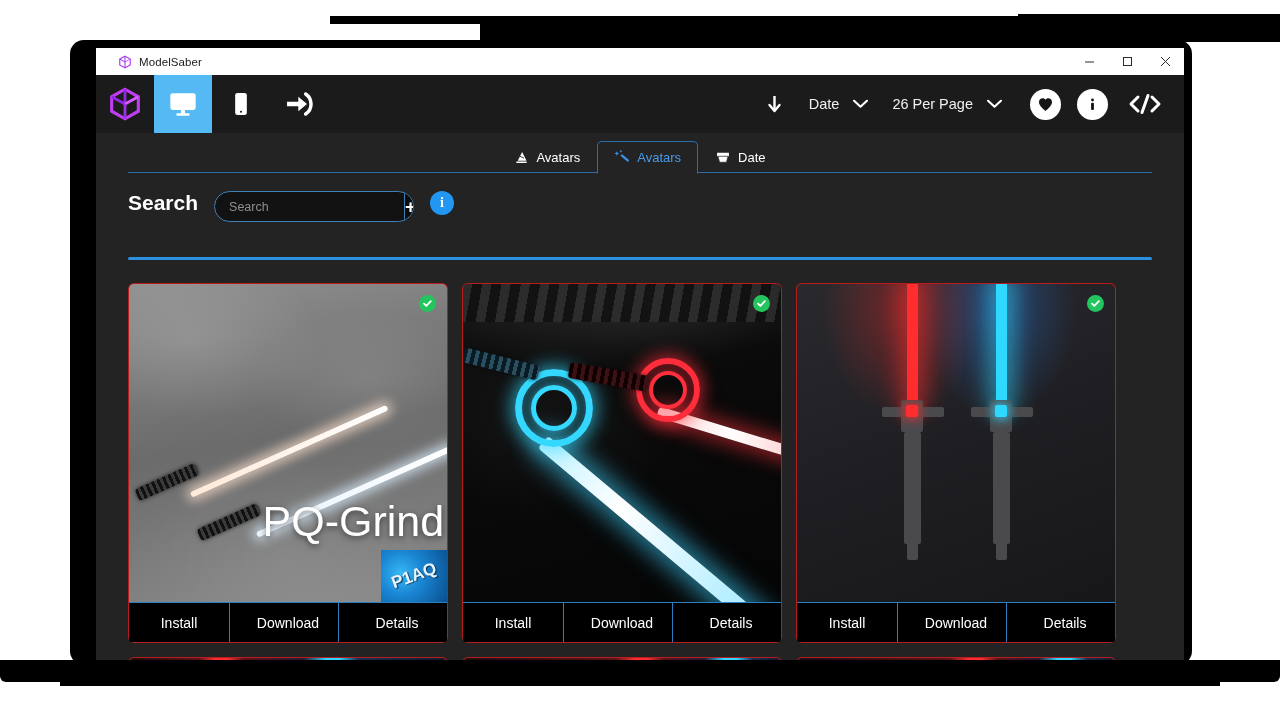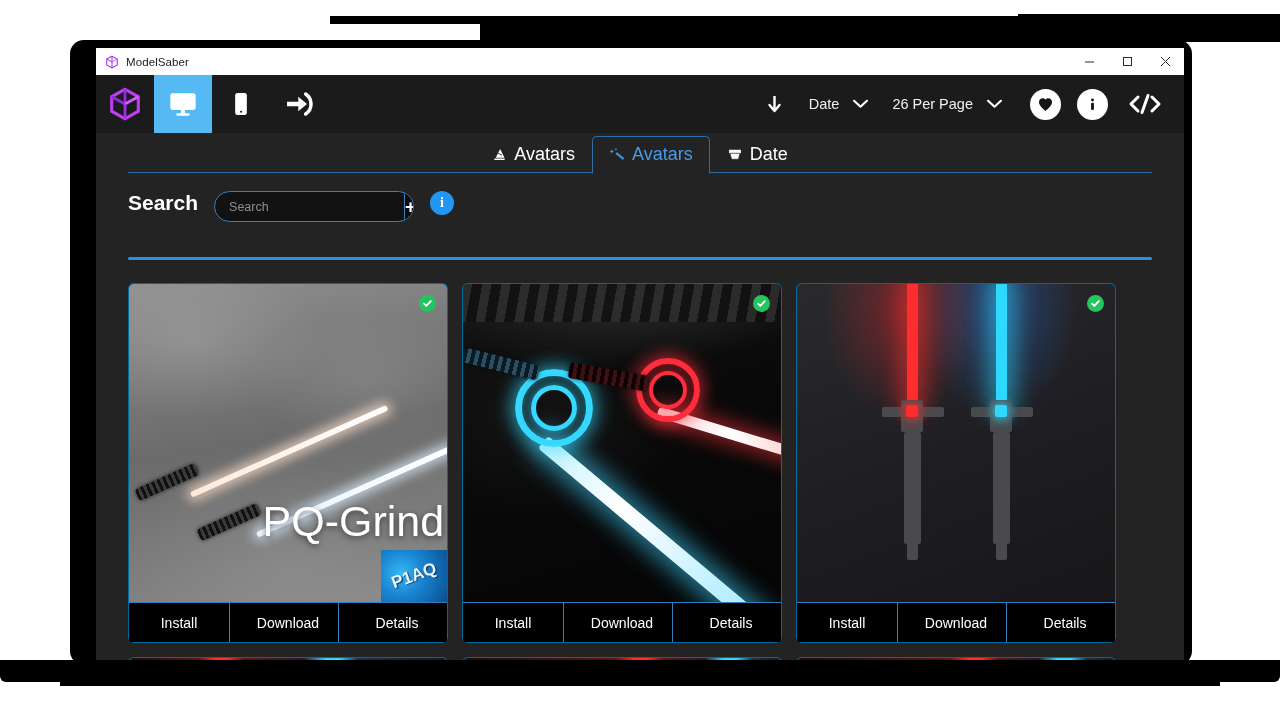--- a/index.html
+++ b/index.html
@@ -39,21 +39,21 @@
     overflow: hidden;
     position: relative;
   }
 
   
   #titlebar {
     height: 27px; background: #ffffff;
     display: flex; align-items: center;
     position: relative;
   }
-  #title-left { display: flex; align-items: center; gap: 7px; padding-left: 9px; }
+  #title-left { display: flex; align-items: center; gap: 7px; padding-left: 22px; }
   #app-logo-small { width: 14px; height: 14px; display: block; }
   #title-text { font-size: 11.5px; color: #1b1b1b; letter-spacing: .1px; }
   #win-controls { position: absolute; right: 0; top: 0; height: 27px; display: flex; }
   .win-btn {
     width: 38px; height: 27px; display: flex; align-items: center; justify-content: center;
     color: #2b2b2b; font-size: 11px; line-height: 1;
   }
   .win-btn svg { display: block; }
 
   
@@ -90,21 +90,21 @@
     display: flex; align-items: flex-end; justify-content: center;
     padding: 0 32px;
   }
   #tabs-line {
     position: absolute; left: 32px; right: 32px; bottom: 0; height: 1px; background: #2d6ea8;
   }
   #tabs { display: flex; align-items: flex-end; gap: 0; position: relative; z-index: 2; }
   .tab {
     display: flex; align-items: center; gap: 7px;
     padding: 7px 16px 8px 16px;
-    font-size: 18px; color: #ffffff;
+    font-size: 13px; color: #ffffff;
     border: 1px solid transparent;
     position: relative; top: 1px;
   }
   .tab.active {
     color: #4a9ae8;
     border: 1px solid #2d6ea8;
     border-bottom-color: #232323;
     border-radius: 5px 5px 0 0;
     background: #232323;
   }
@@ -138,21 +138,21 @@
   }
   #search-divider { height: 3px; background: #2d8fe0; margin: 20px 0 0 0; border-radius: 2px; }
 
   
   #grid {
     padding: 23px 32px 0 32px;
     display: flex; flex-wrap: wrap; gap: 14px;
   }
   .card {
     width: 320px;
-    background: #0369a1;
+    background: #b91c1c;
     border-radius: 6px;
     overflow: hidden;
     position: relative;
     padding: 1px;
   }
   .thumb {
     position: relative; width: 318px; height: 318px;
     overflow: hidden; border-radius: 5px 5px 0 0;
   }
   .check-badge {

